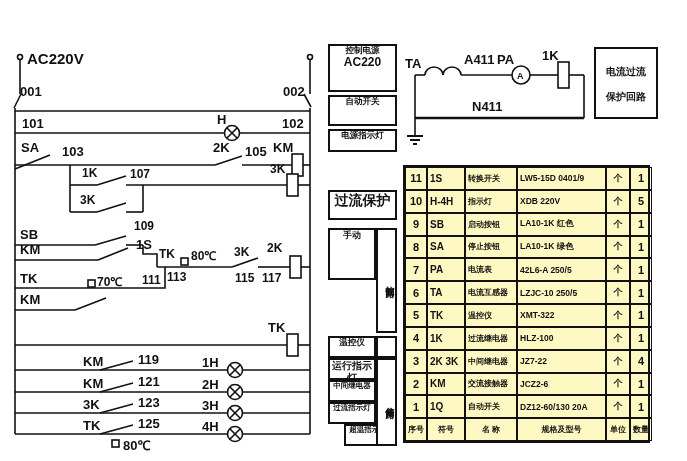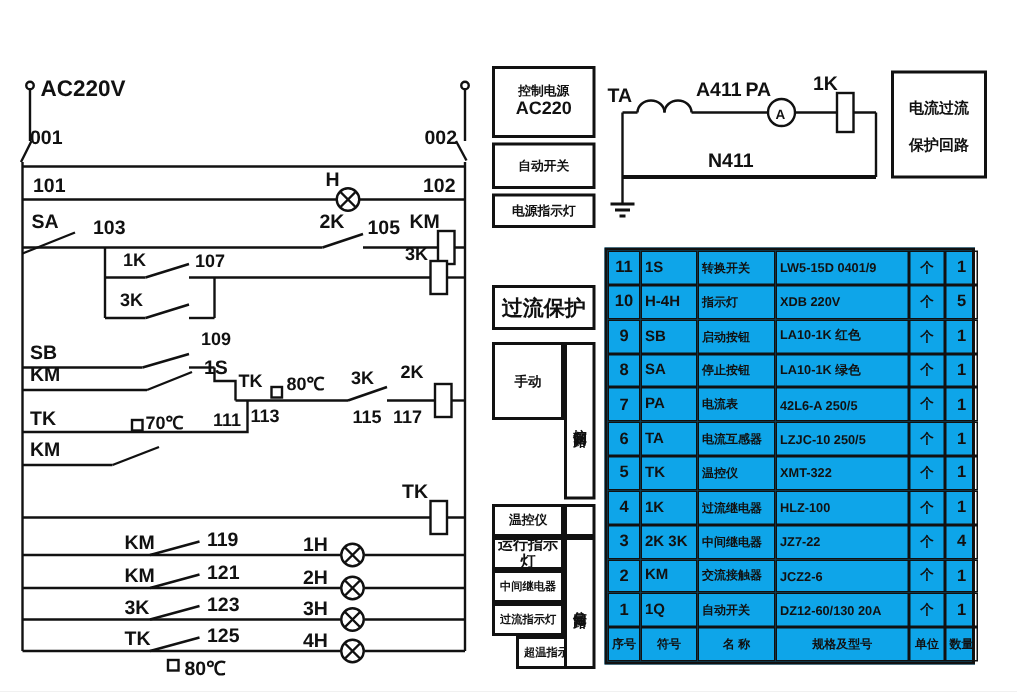--- a/index.html
+++ b/index.html
@@ -4,26 +4,26 @@
 <style>
   html,body{margin:0;padding:0;background:#e8e8e8;}
   #stage{position:relative;width:687px;height:461px;background:#ffffff;overflow:hidden;
          font-family:"Liberation Sans",sans-serif;color:#111;}
   svg line,svg path,svg polyline{stroke:#111;stroke-width:1.6;fill:none;}
   svg rect{stroke:#111;stroke-width:1.6;fill:#fff;}
   svg circle{stroke:#111;stroke-width:1.6;fill:#fff;}
   svg text{fill:#111;stroke:none;font-family:"Liberation Sans",sans-serif;font-weight:bold;}
   .s15{font-size:15px}.s13{font-size:13px}.s12{font-size:12px}.s10{font-size:10px}.s9{font-size:9px}
   .fb{position:absolute;border:2px solid #111;background:#fff;display:flex;flex-direction:column;
-      align-items:center;justify-content:center;text-align:center;font-weight:bold;line-height:1.15;}
+      align-items:center;justify-content:flex-start;text-align:center;font-weight:bold;line-height:1.15;}
   .fb .t1{font-size:8.5px}.fb .t2{font-size:12px}
   .vt{writing-mode:vertical-rl;text-orientation:upright;letter-spacing:1px;font-size:9px;}
   #bom{position:absolute;left:403px;top:165px;width:247px;height:278px;display:grid;
        grid-template-columns:22px 38px 52px 89px 24px 22px;grid-template-rows:repeat(12,1fr);
-       border:2px solid #111;background:#0ea5e9;box-sizing:border-box;}
+       border:2px solid #111;background:#fef9c3;box-sizing:border-box;}
   .bc{border:1px solid #111;display:flex;align-items:center;font-weight:bold;
       overflow:hidden;white-space:nowrap;padding-left:2px;}
   .ct{justify-content:center;padding-left:0;}
   .num{font-size:11px}.sym{font-size:10px}.cn{font-size:8px}.mod{font-size:8.5px}
   .unit{font-size:9px}.qty{font-size:11px}
 </style>
 </head>
 <body>
 
 <div id="stage">

